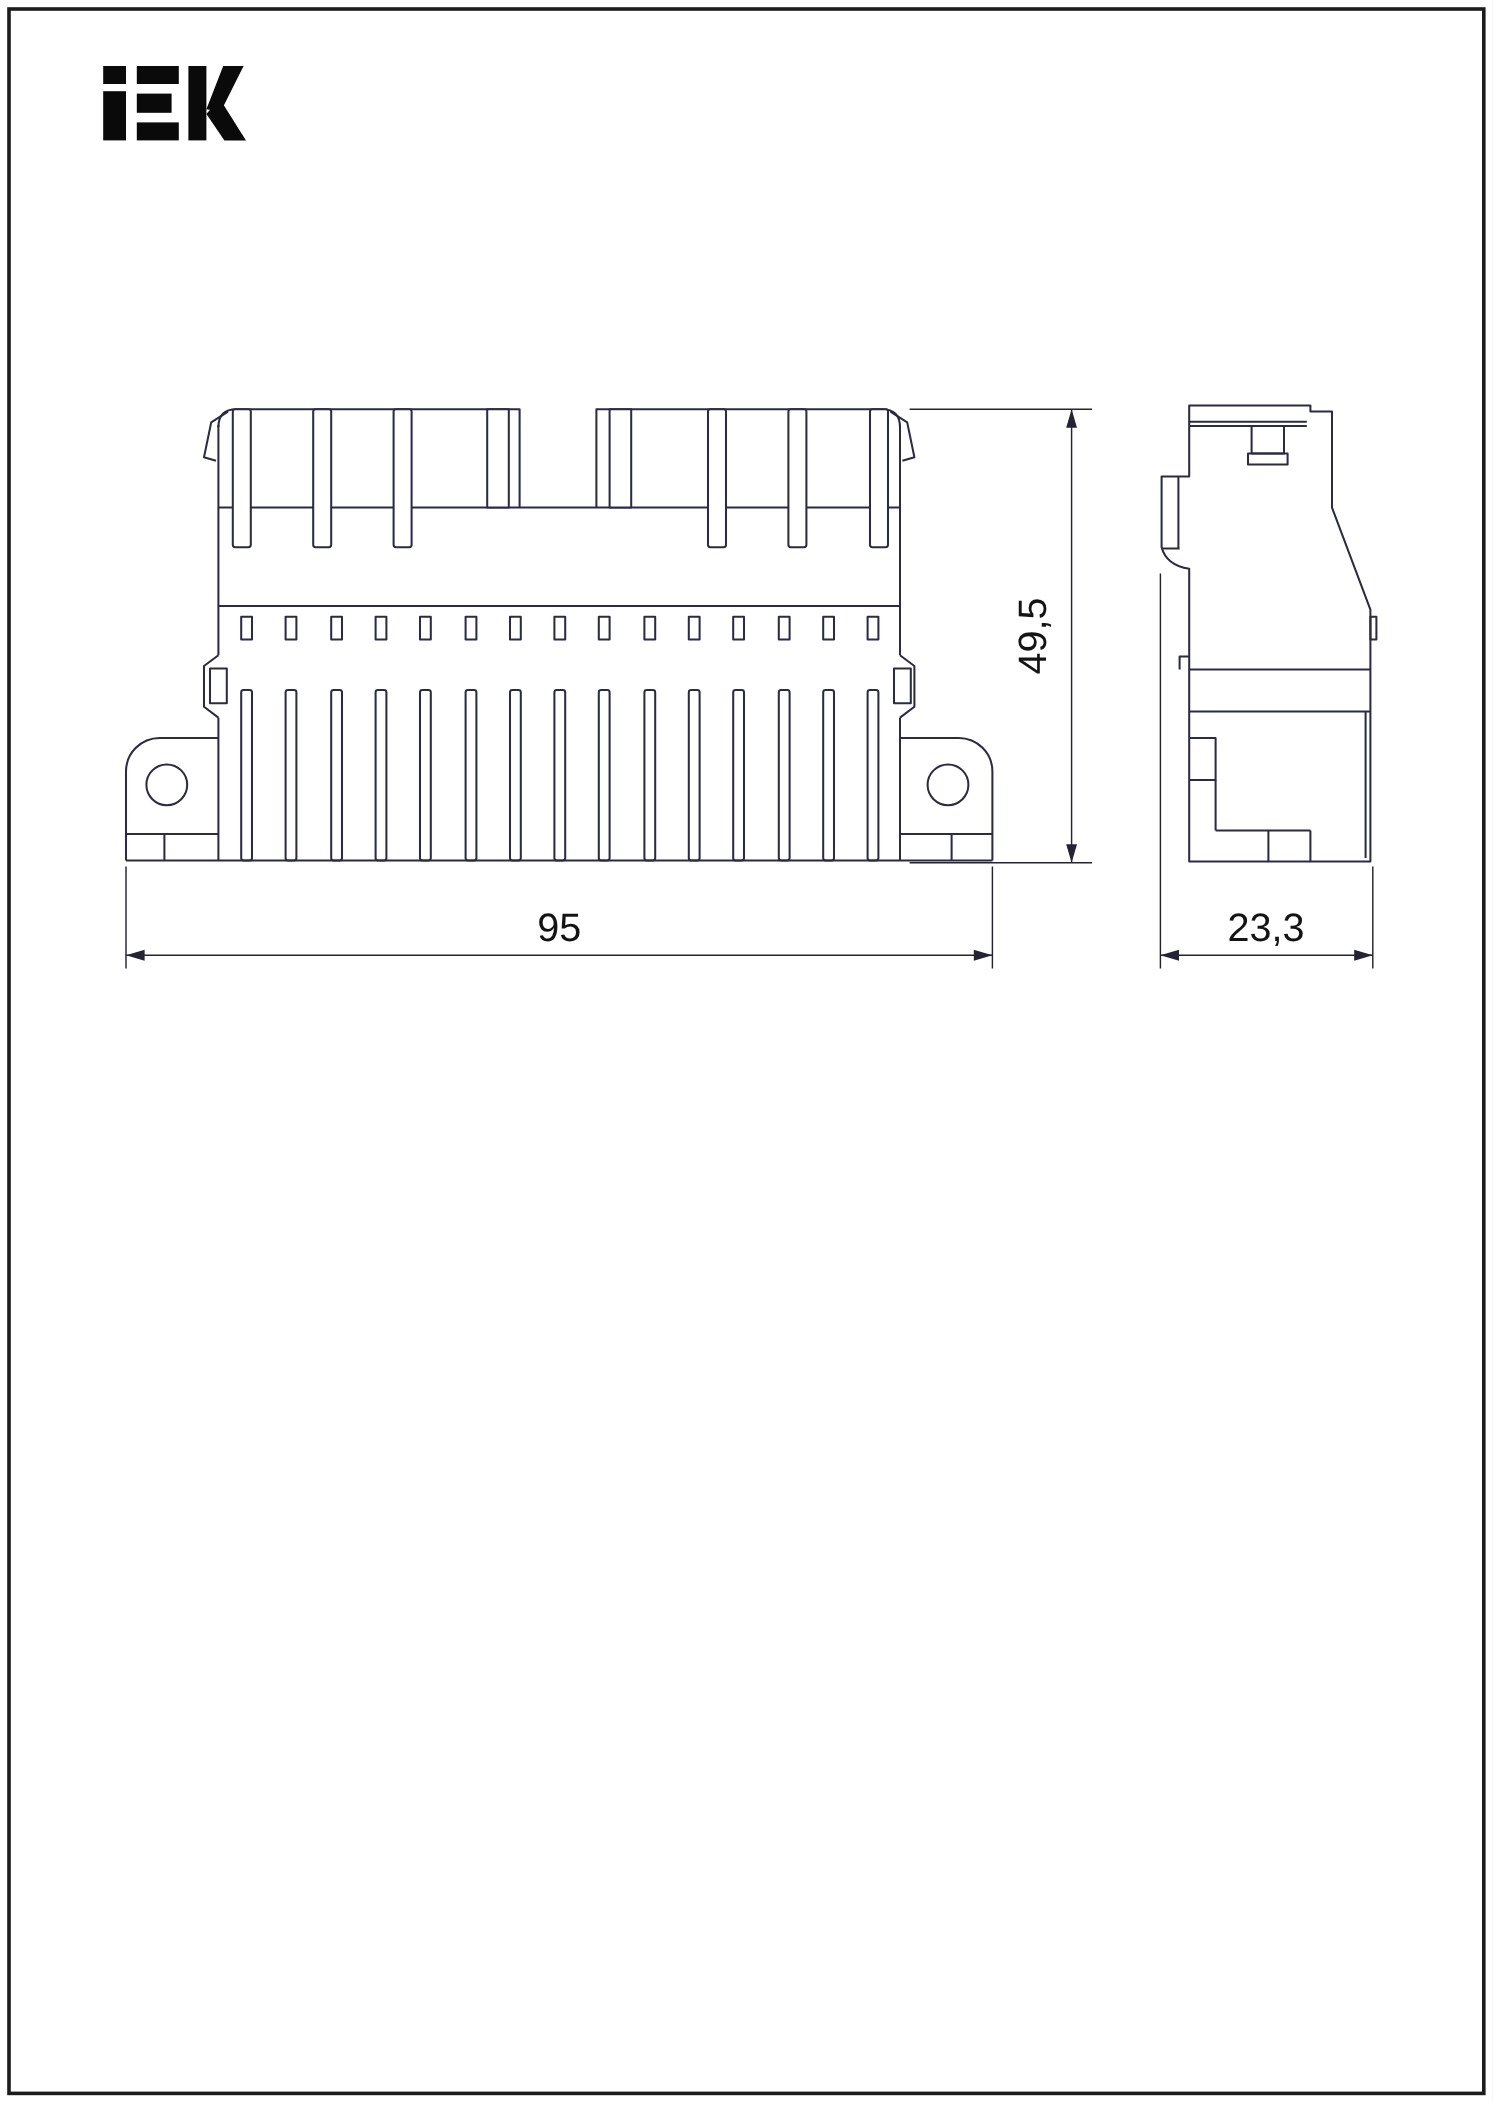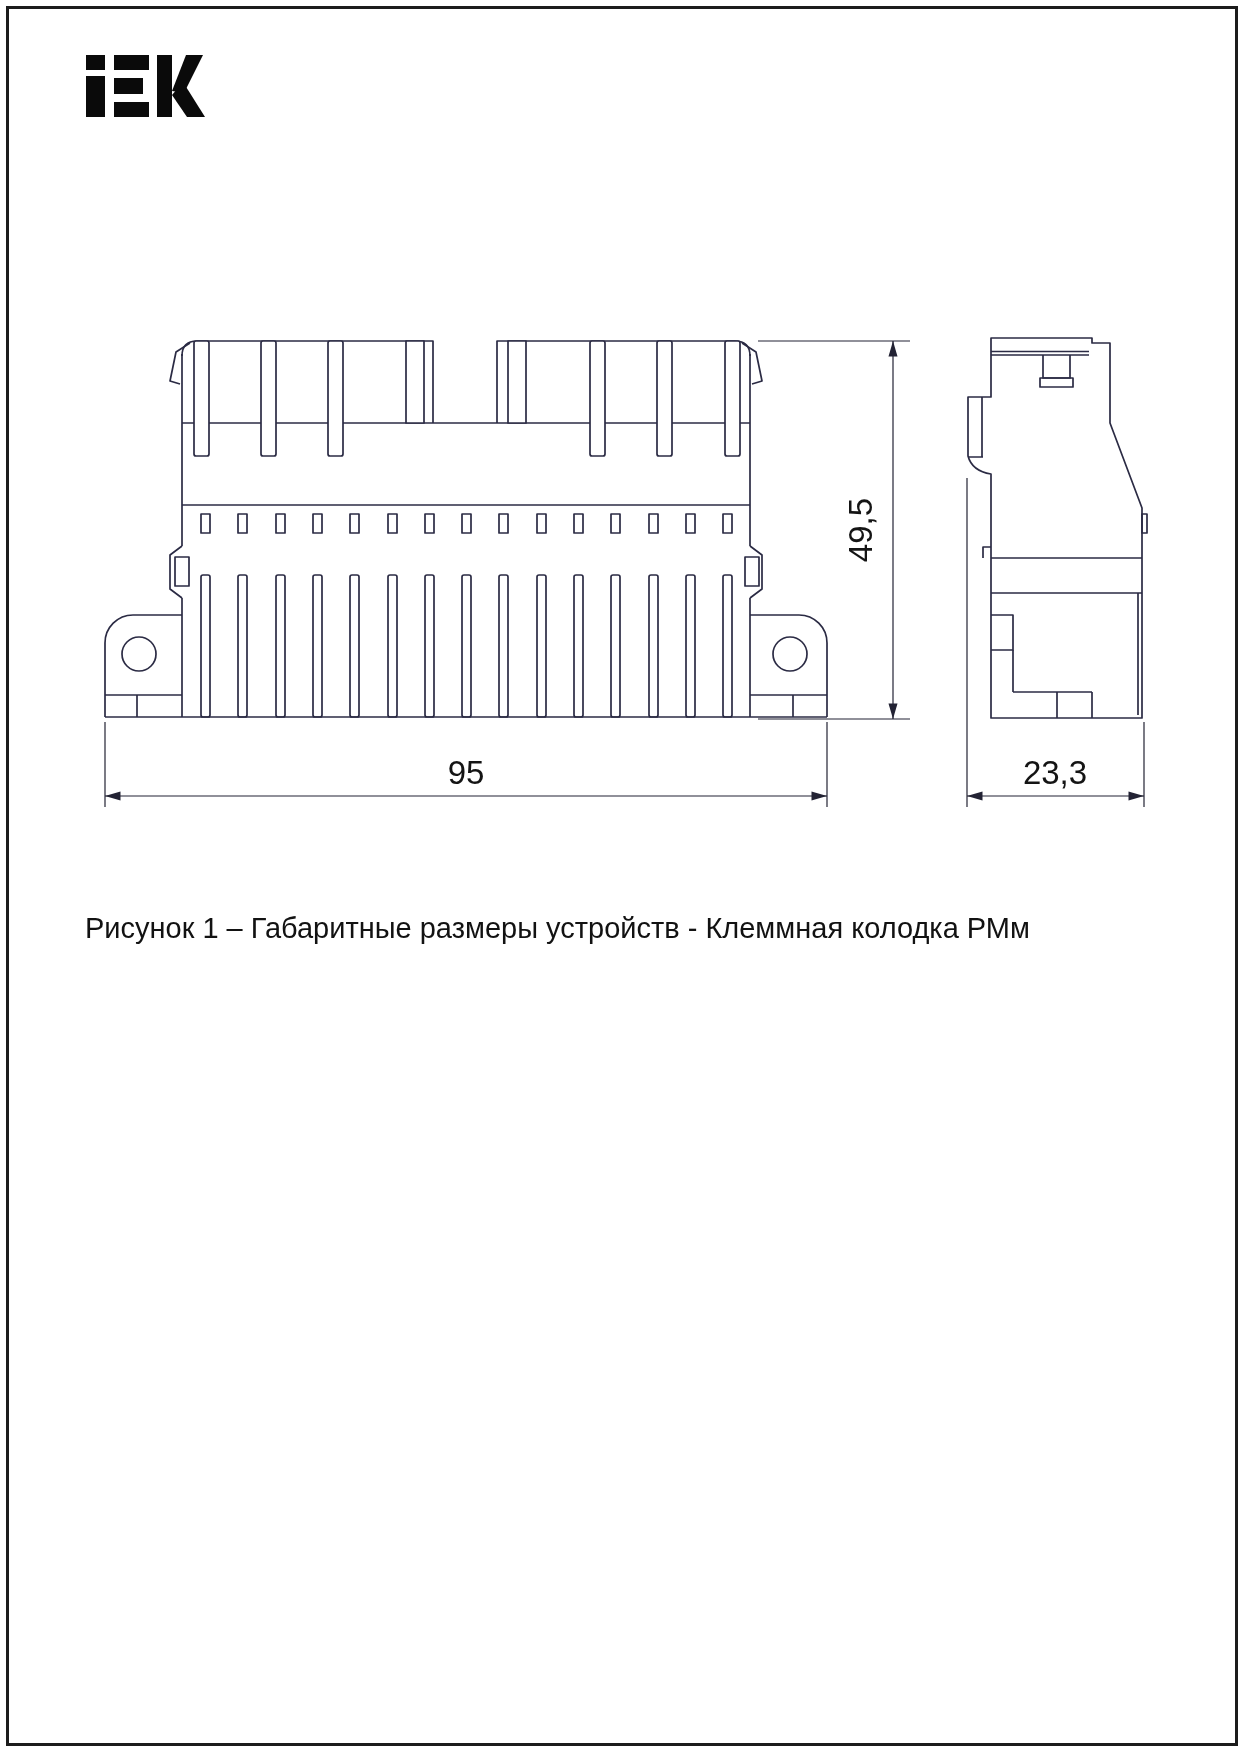--- a/index.html
+++ b/index.html
@@ -159,14 +159,13 @@
       </g>
     </g>
 
     <g stroke="none" text-anchor="middle" fill="#141414">
       <text x="466" y="784">95</text>
       <text x="872" y="530" transform="rotate(-90 872 530)">49,5</text>
       <text x="1055" y="784">23,3</text>
     </g>
   </svg>
 
-  <div class="caption">Рисунок 1 – Габаритные размеры устройств - Клеммная колодка РМм</div>
 </div>
 
 </body></html>

